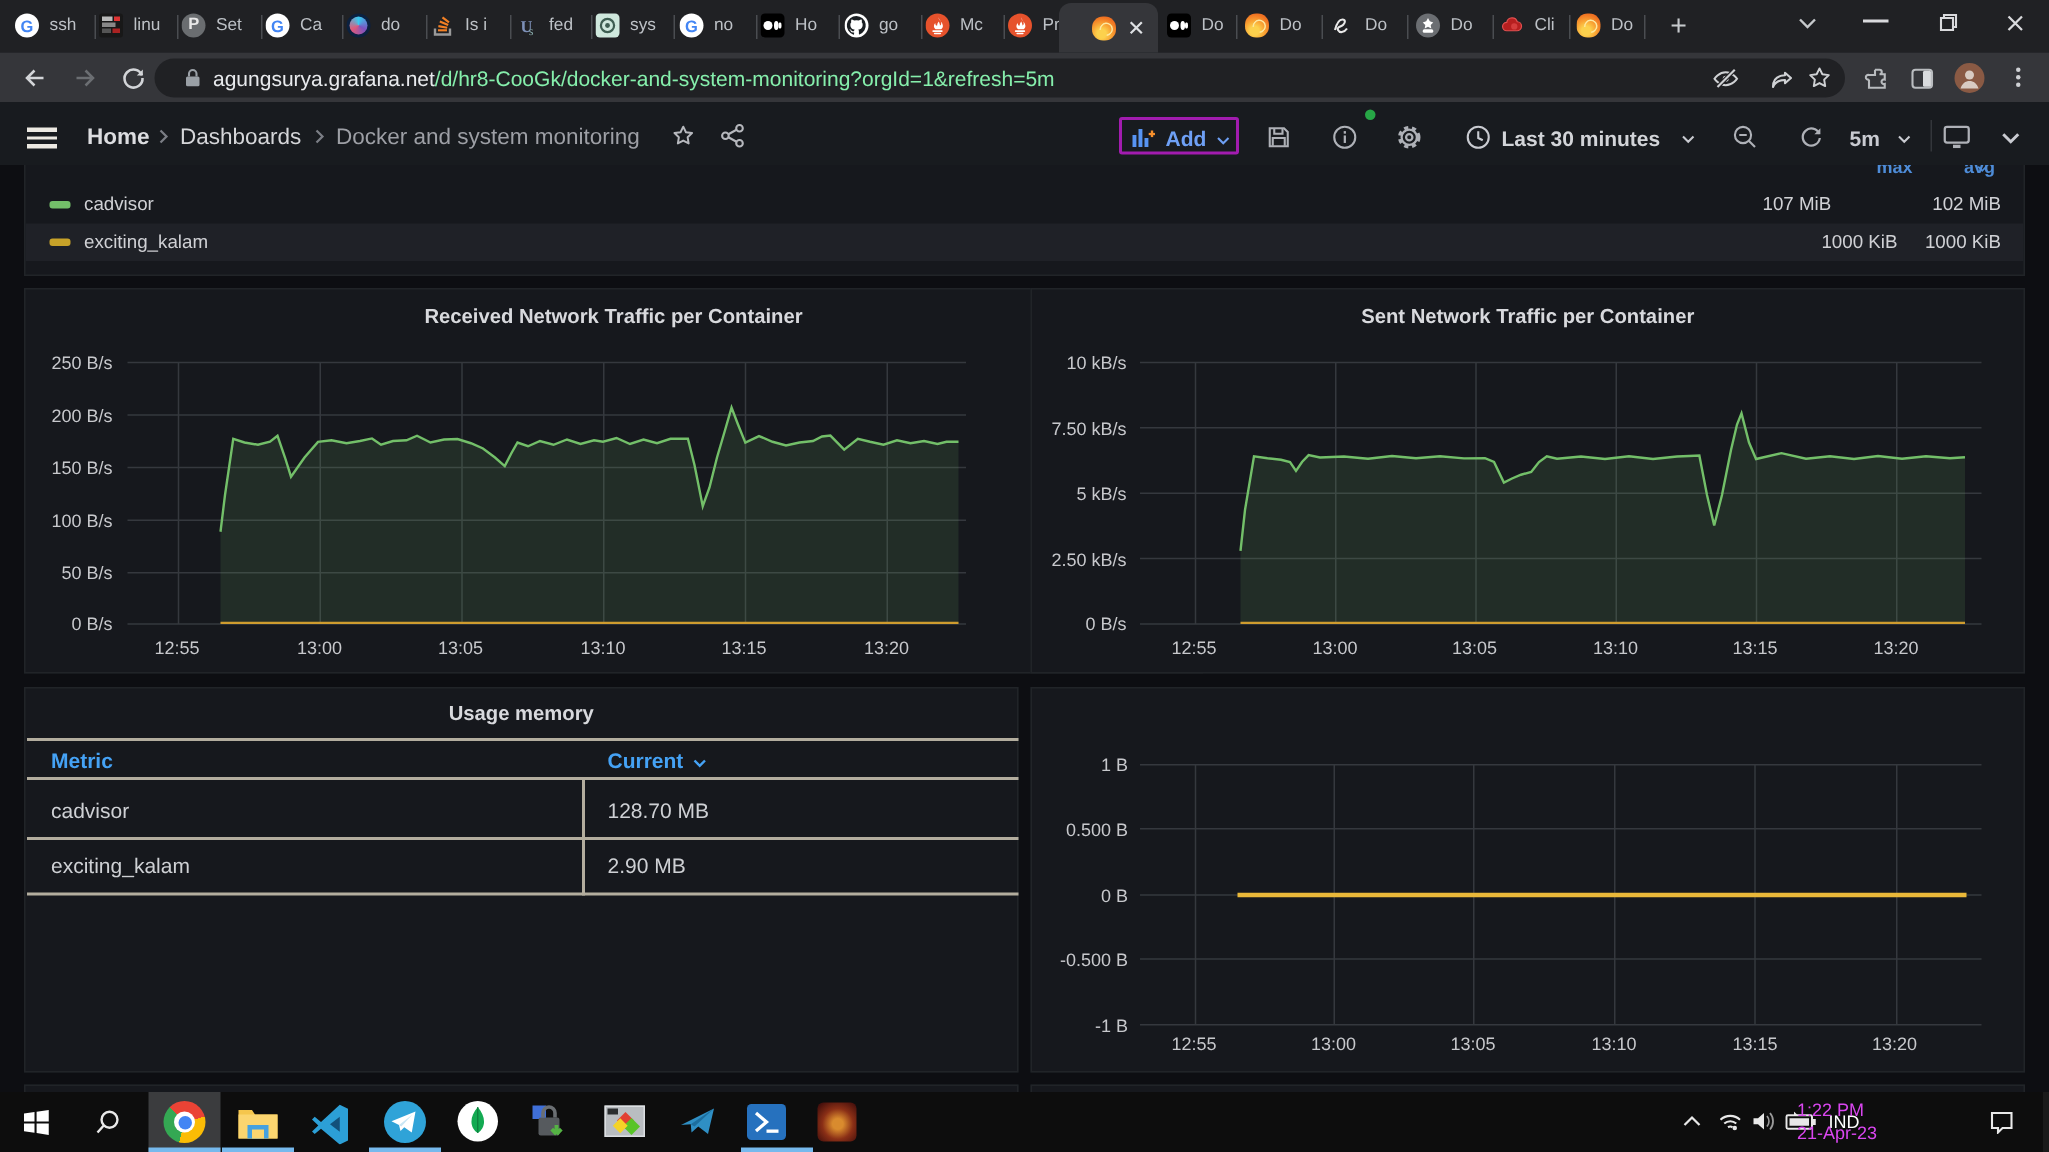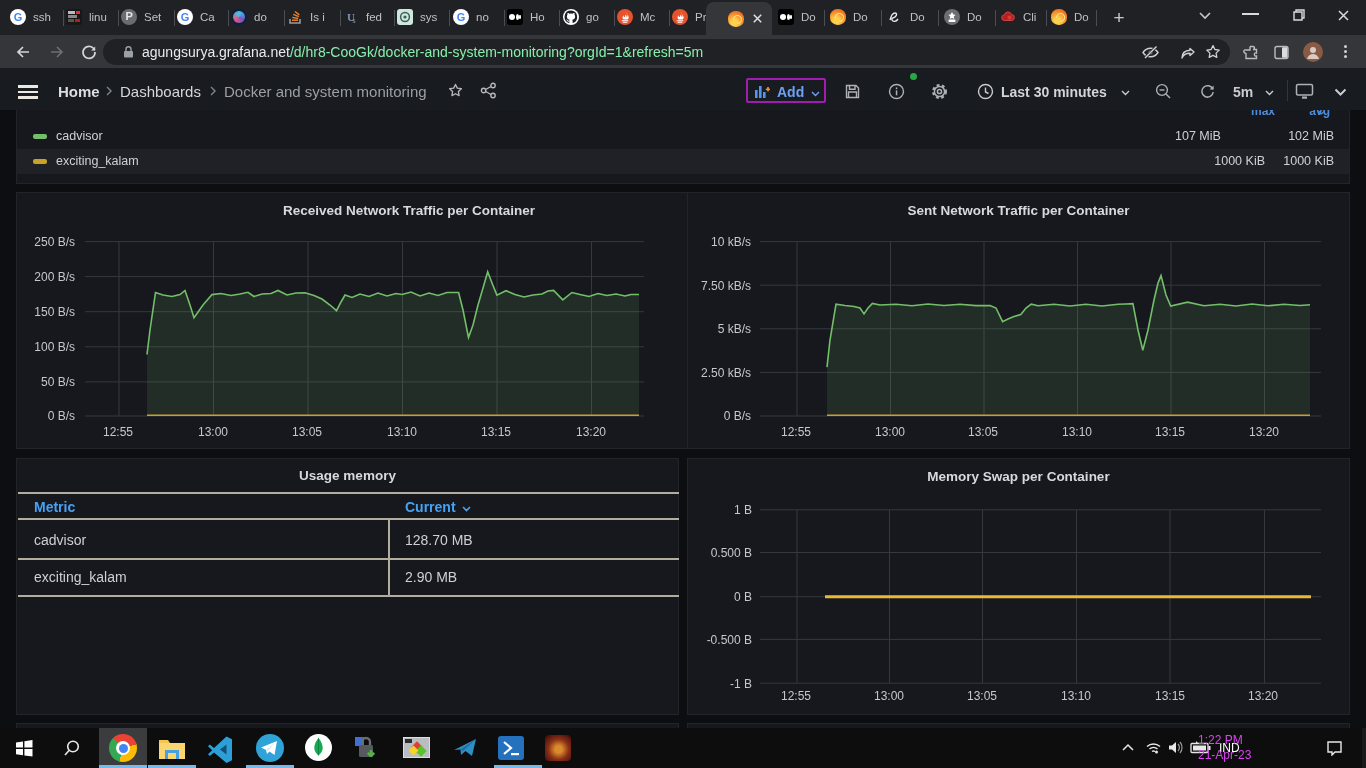--- a/index.html
+++ b/index.html
@@ -448,21 +448,20 @@
     <div style="position:absolute;left:371px;top:61px;width:1.5px;height:77px;background:#b3ad9e"></div>
     <span style="position:absolute;left:17px;top:73px;font-size:14px;color:#ced0d4">cadvisor</span>
     <span style="position:absolute;left:388px;top:73px;font-size:14px;color:#ced0d4">128.70 MB</span>
     <div style="position:absolute;left:1px;top:99px;width:661px;height:1.5px;background:#b3ad9e"></div>
     <span style="position:absolute;left:17px;top:110px;font-size:14px;color:#ced0d4">exciting_kalam</span>
     <span style="position:absolute;left:388px;top:110px;font-size:14px;color:#ced0d4">2.90 MB</span>
     <div style="position:absolute;left:1px;top:136px;width:661px;height:1.5px;background:#b3ad9e"></div>
   </div>
 
   <div class="panel" style="left:687px;top:390px;width:663px;height:257px">
-    <div class="ptitle" style="top:10px">Memory Swap per Container</div>
     <svg class="abs" style="left:0;top:0" width="661" height="255" viewBox="0 0 661 255">
       <g stroke="#35383e" stroke-width="1">
         <line x1="72" y1="50.8" x2="633" y2="50.8"></line>
         <line x1="72" y1="93.5" x2="633" y2="93.5"></line>
         <line x1="72" y1="137.7" x2="633" y2="137.7"></line>
         <line x1="72" y1="180.4" x2="633" y2="180.4"></line>
         <line x1="72" y1="224.2" x2="633" y2="224.2"></line>
         <line x1="109" y1="50.8" x2="109" y2="224.2"></line>
         <line x1="201.5" y1="50.8" x2="201.5" y2="224.2"></line>
         <line x1="294.5" y1="50.8" x2="294.5" y2="224.2"></line>

